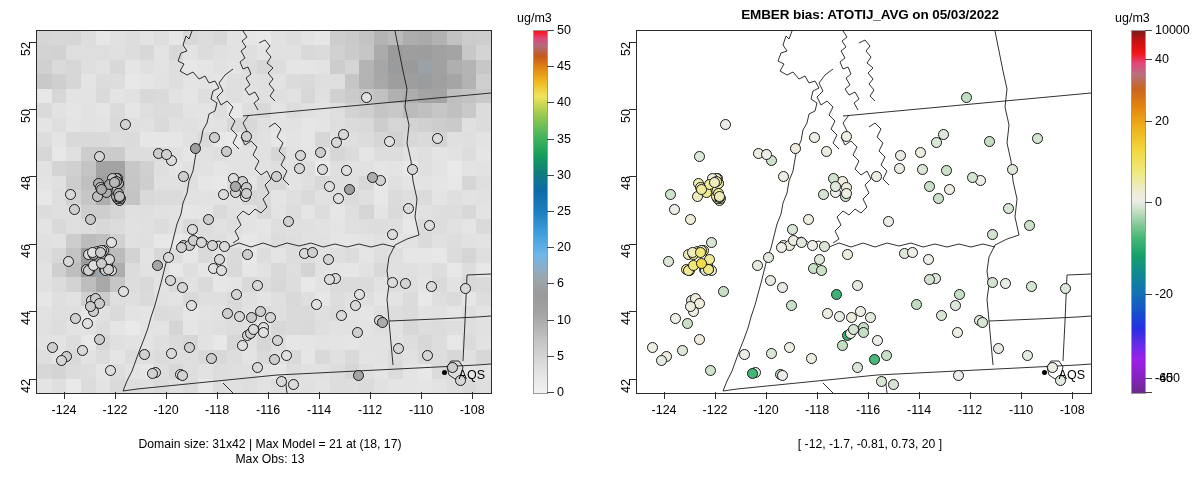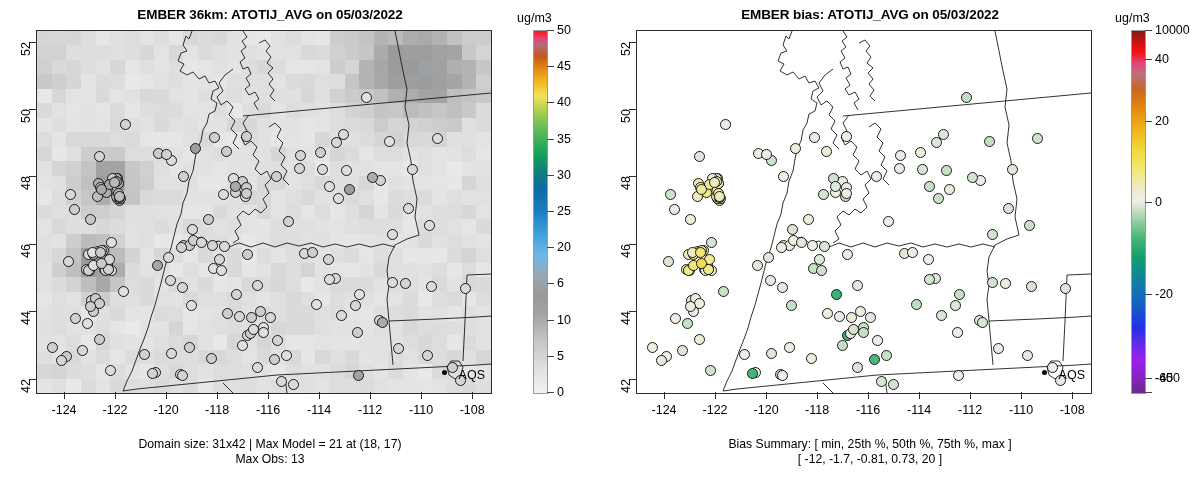--- a/index.html
+++ b/index.html
@@ -67,21 +67,20 @@
   }
   
   .aqs-leg{position:absolute;font-size:12.5px;white-space:nowrap;}
   .aqs-dot{position:absolute;width:5px;height:5px;border-radius:50%;background:#000;}
   svg{display:block;}
 </style>
 </head>
 <body>
 
 <div class="panel left">
-  <div class="ptitle">EMBER 36km: ATOTIJ_AVG on 05/03/2022</div>
 
   <div class="plotbox">
     <div class="rasterlayer" id="raster-model">
         <div class="cell" style="left: 0px; top: 0px; width: 15.3452px; height: 15.18px; background: rgb(214, 214, 214);"></div>
         <div class="cell" style="left: 14.6452px; top: 0px; width: 15.3452px; height: 15.18px; background: rgb(215, 215, 215);"></div>
         <div class="cell" style="left: 29.2903px; top: 0px; width: 15.3452px; height: 15.18px; background: rgb(214, 214, 214);"></div>
         <div class="cell" style="left: 43.9355px; top: 0px; width: 15.3452px; height: 15.18px; background: rgb(221, 221, 221);"></div>
         <div class="cell" style="left: 58.5806px; top: 0px; width: 15.3452px; height: 15.18px; background: rgb(230, 230, 230);"></div>
         <div class="cell" style="left: 73.2258px; top: 0px; width: 15.3452px; height: 15.18px; background: rgb(225, 225, 225);"></div>
         <div class="cell" style="left: 87.871px; top: 0px; width: 15.3452px; height: 15.18px; background: rgb(221, 221, 221);"></div>
@@ -1390,21 +1389,20 @@
       <div class="ticky-lab" style="top: 213.833px;">46</div>
       <div class="ticky" style="top: 146.484px;"></div>
       <div class="ticky-lab" style="top: 146.484px;">48</div>
       <div class="ticky" style="top: 79.1349px;"></div>
       <div class="ticky-lab" style="top: 79.1349px;">50</div>
       <div class="ticky" style="top: 11.786px;"></div>
       <div class="ticky-lab" style="top: 11.786px;">52</div>
     </div>
 
   <div class="caption">
-    <div>Bias Summary: [ min, 25th %, 50th %, 75th %, max ]</div>
     <div>[ -12,  -1.7,  -0.81,  0.73,  20 ]</div>
   </div>
 
   <div class="cbar-wrap" style="left:531px;">
     <div class="cbar-unit">ug/m3</div>
     <div class="cbar" id="cb-bias" style="background: linear-gradient(to top, rgb(106, 42, 140) 0%, rgb(138, 34, 200) 5%, rgb(158, 31, 232) 9%, rgb(107, 42, 232) 13%, rgb(35, 48, 228) 18%, rgb(21, 86, 200) 23%, rgb(18, 115, 178) 28%, rgb(15, 138, 144) 33%, rgb(22, 160, 106) 38%, rgb(73, 184, 119) 43%, rgb(142, 203, 157) 47%, rgb(207, 227, 204) 51%, rgb(238, 238, 234) 53%, rgb(238, 236, 205) 56%, rgb(240, 233, 127) 61%, rgb(242, 216, 62) 67%, rgb(239, 179, 27) 73%, rgb(227, 134, 15) 79%, rgb(200, 101, 31) 84%, rgb(184, 113, 127) 88%, rgb(226, 71, 124) 91%, rgb(240, 20, 20) 94%, rgb(204, 17, 17) 97%, rgb(126, 26, 22) 100%);"></div>
     <div id="cbticks-bias">
         <div class="cbar-tick" style="top: 362px;"></div>
         <div class="cbar-lab" style="top: 348px;">-450</div>
         <div class="cbar-tick" style="top: 347.52px;"></div>

